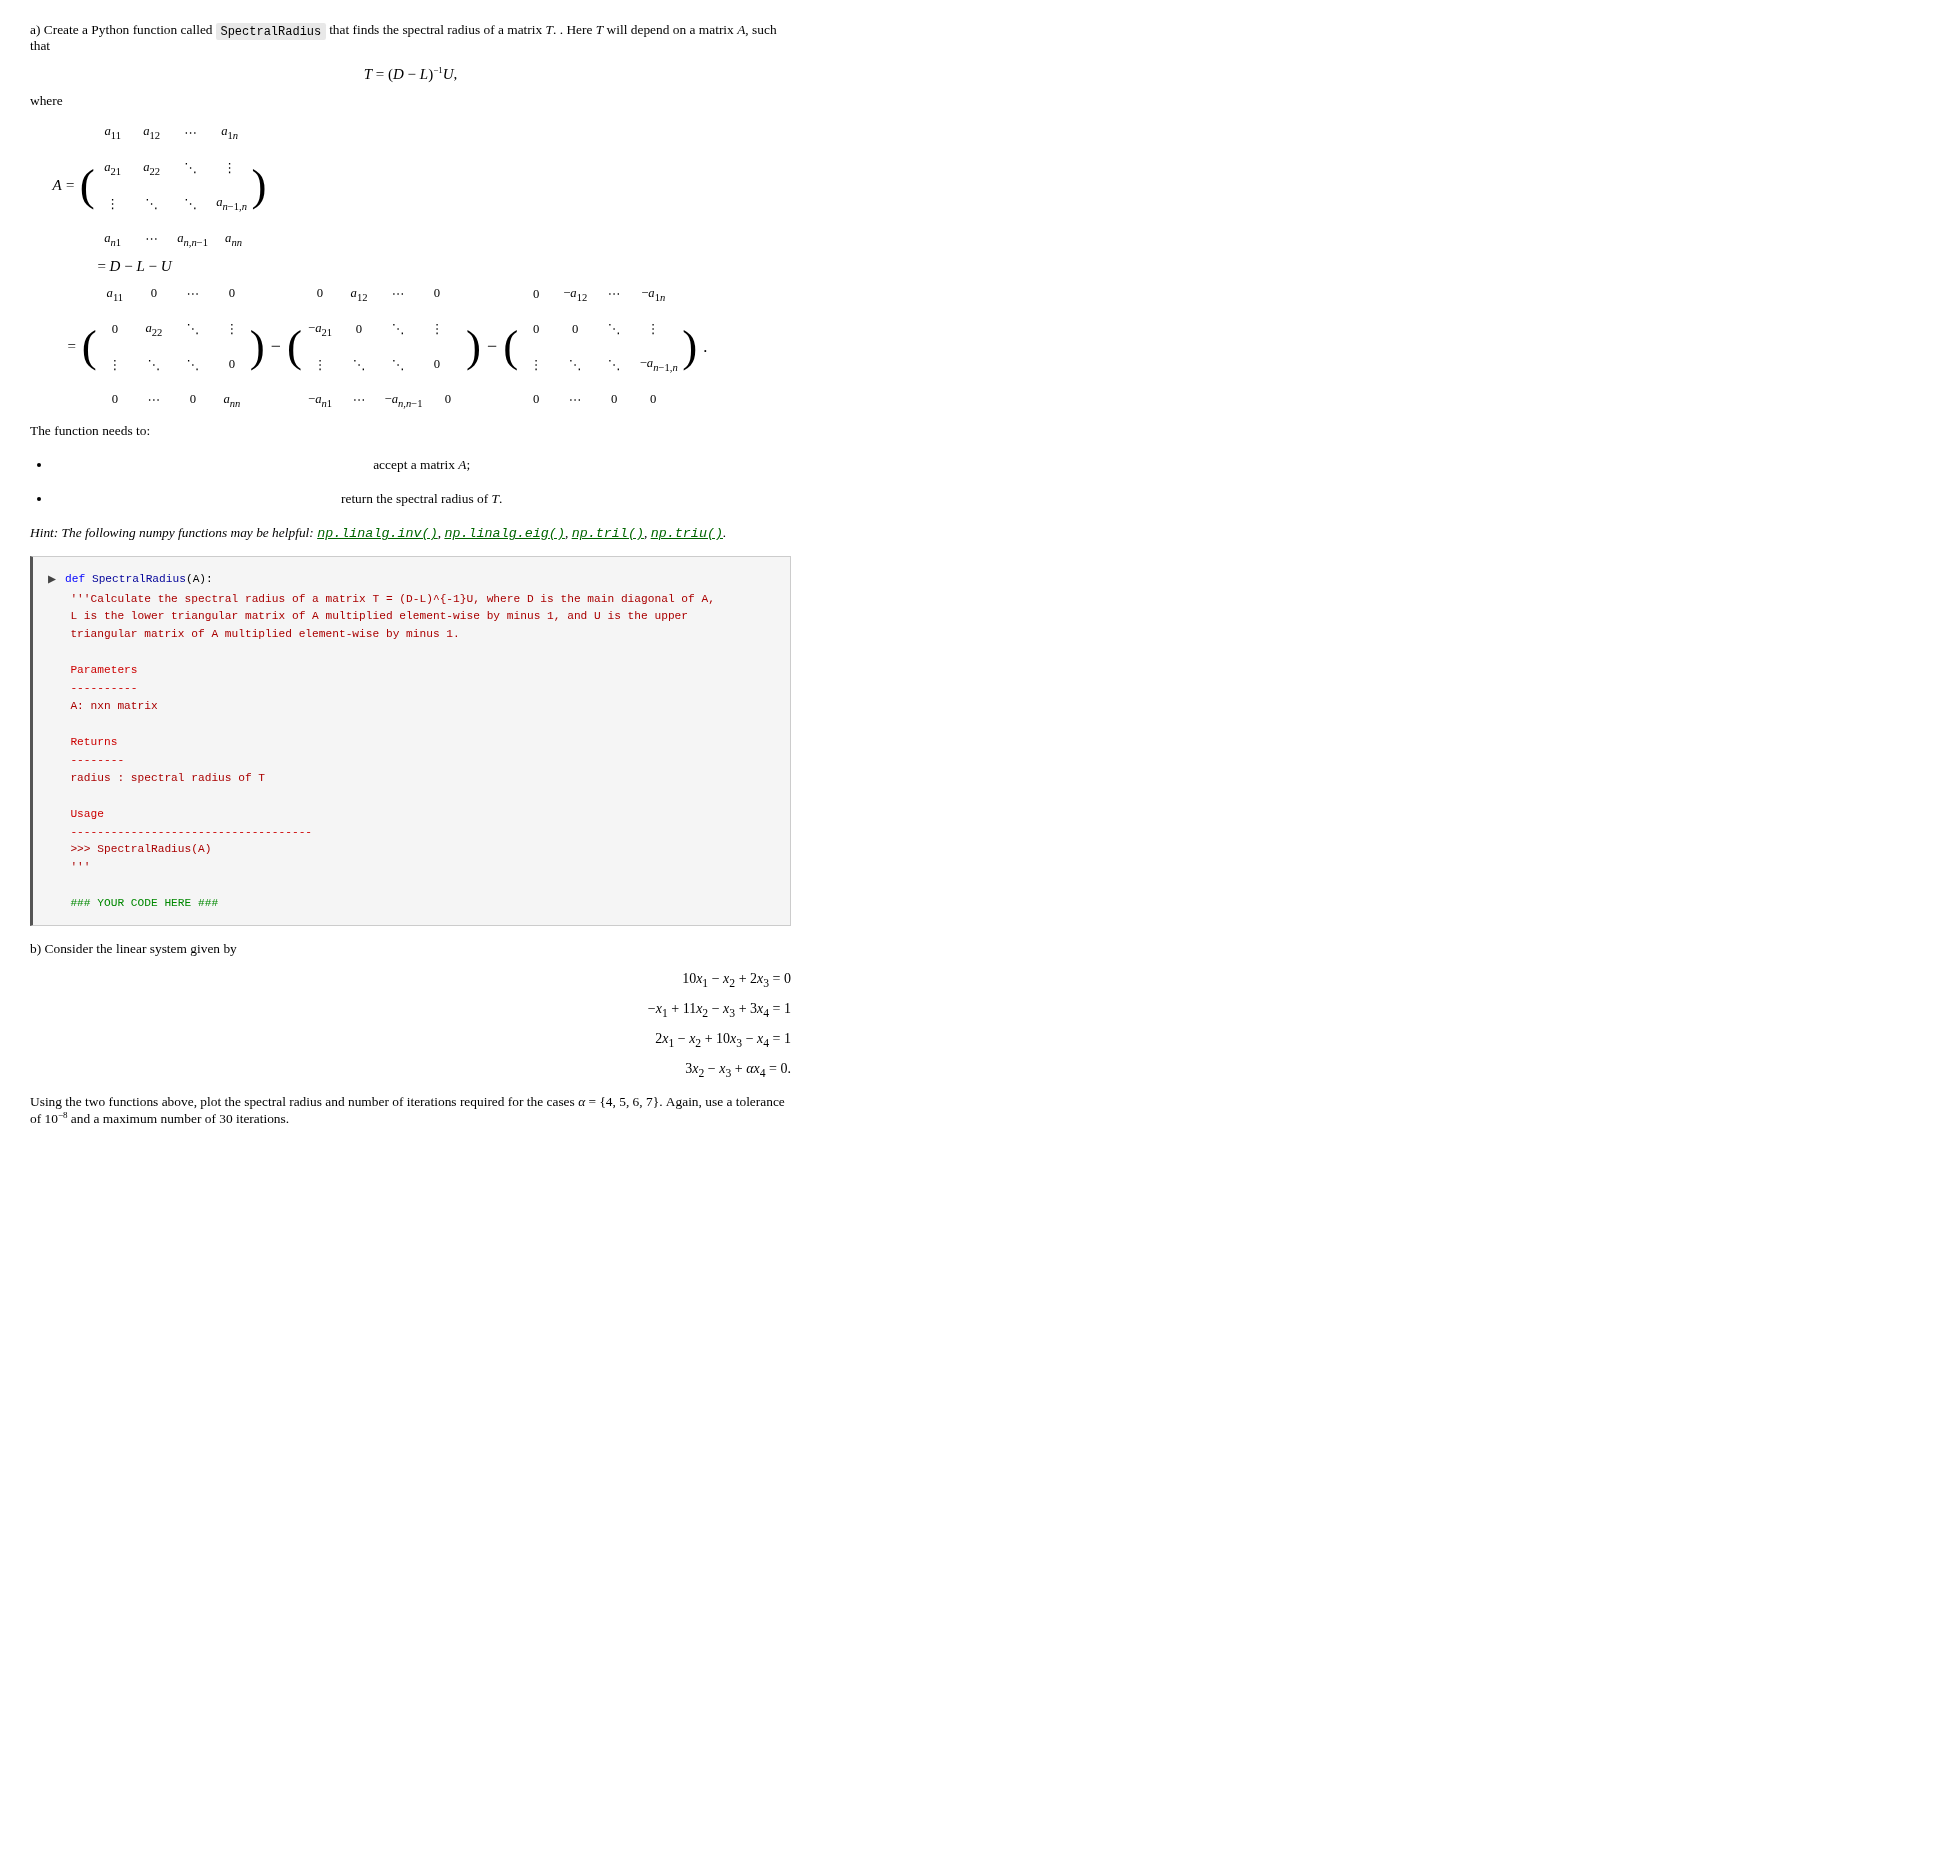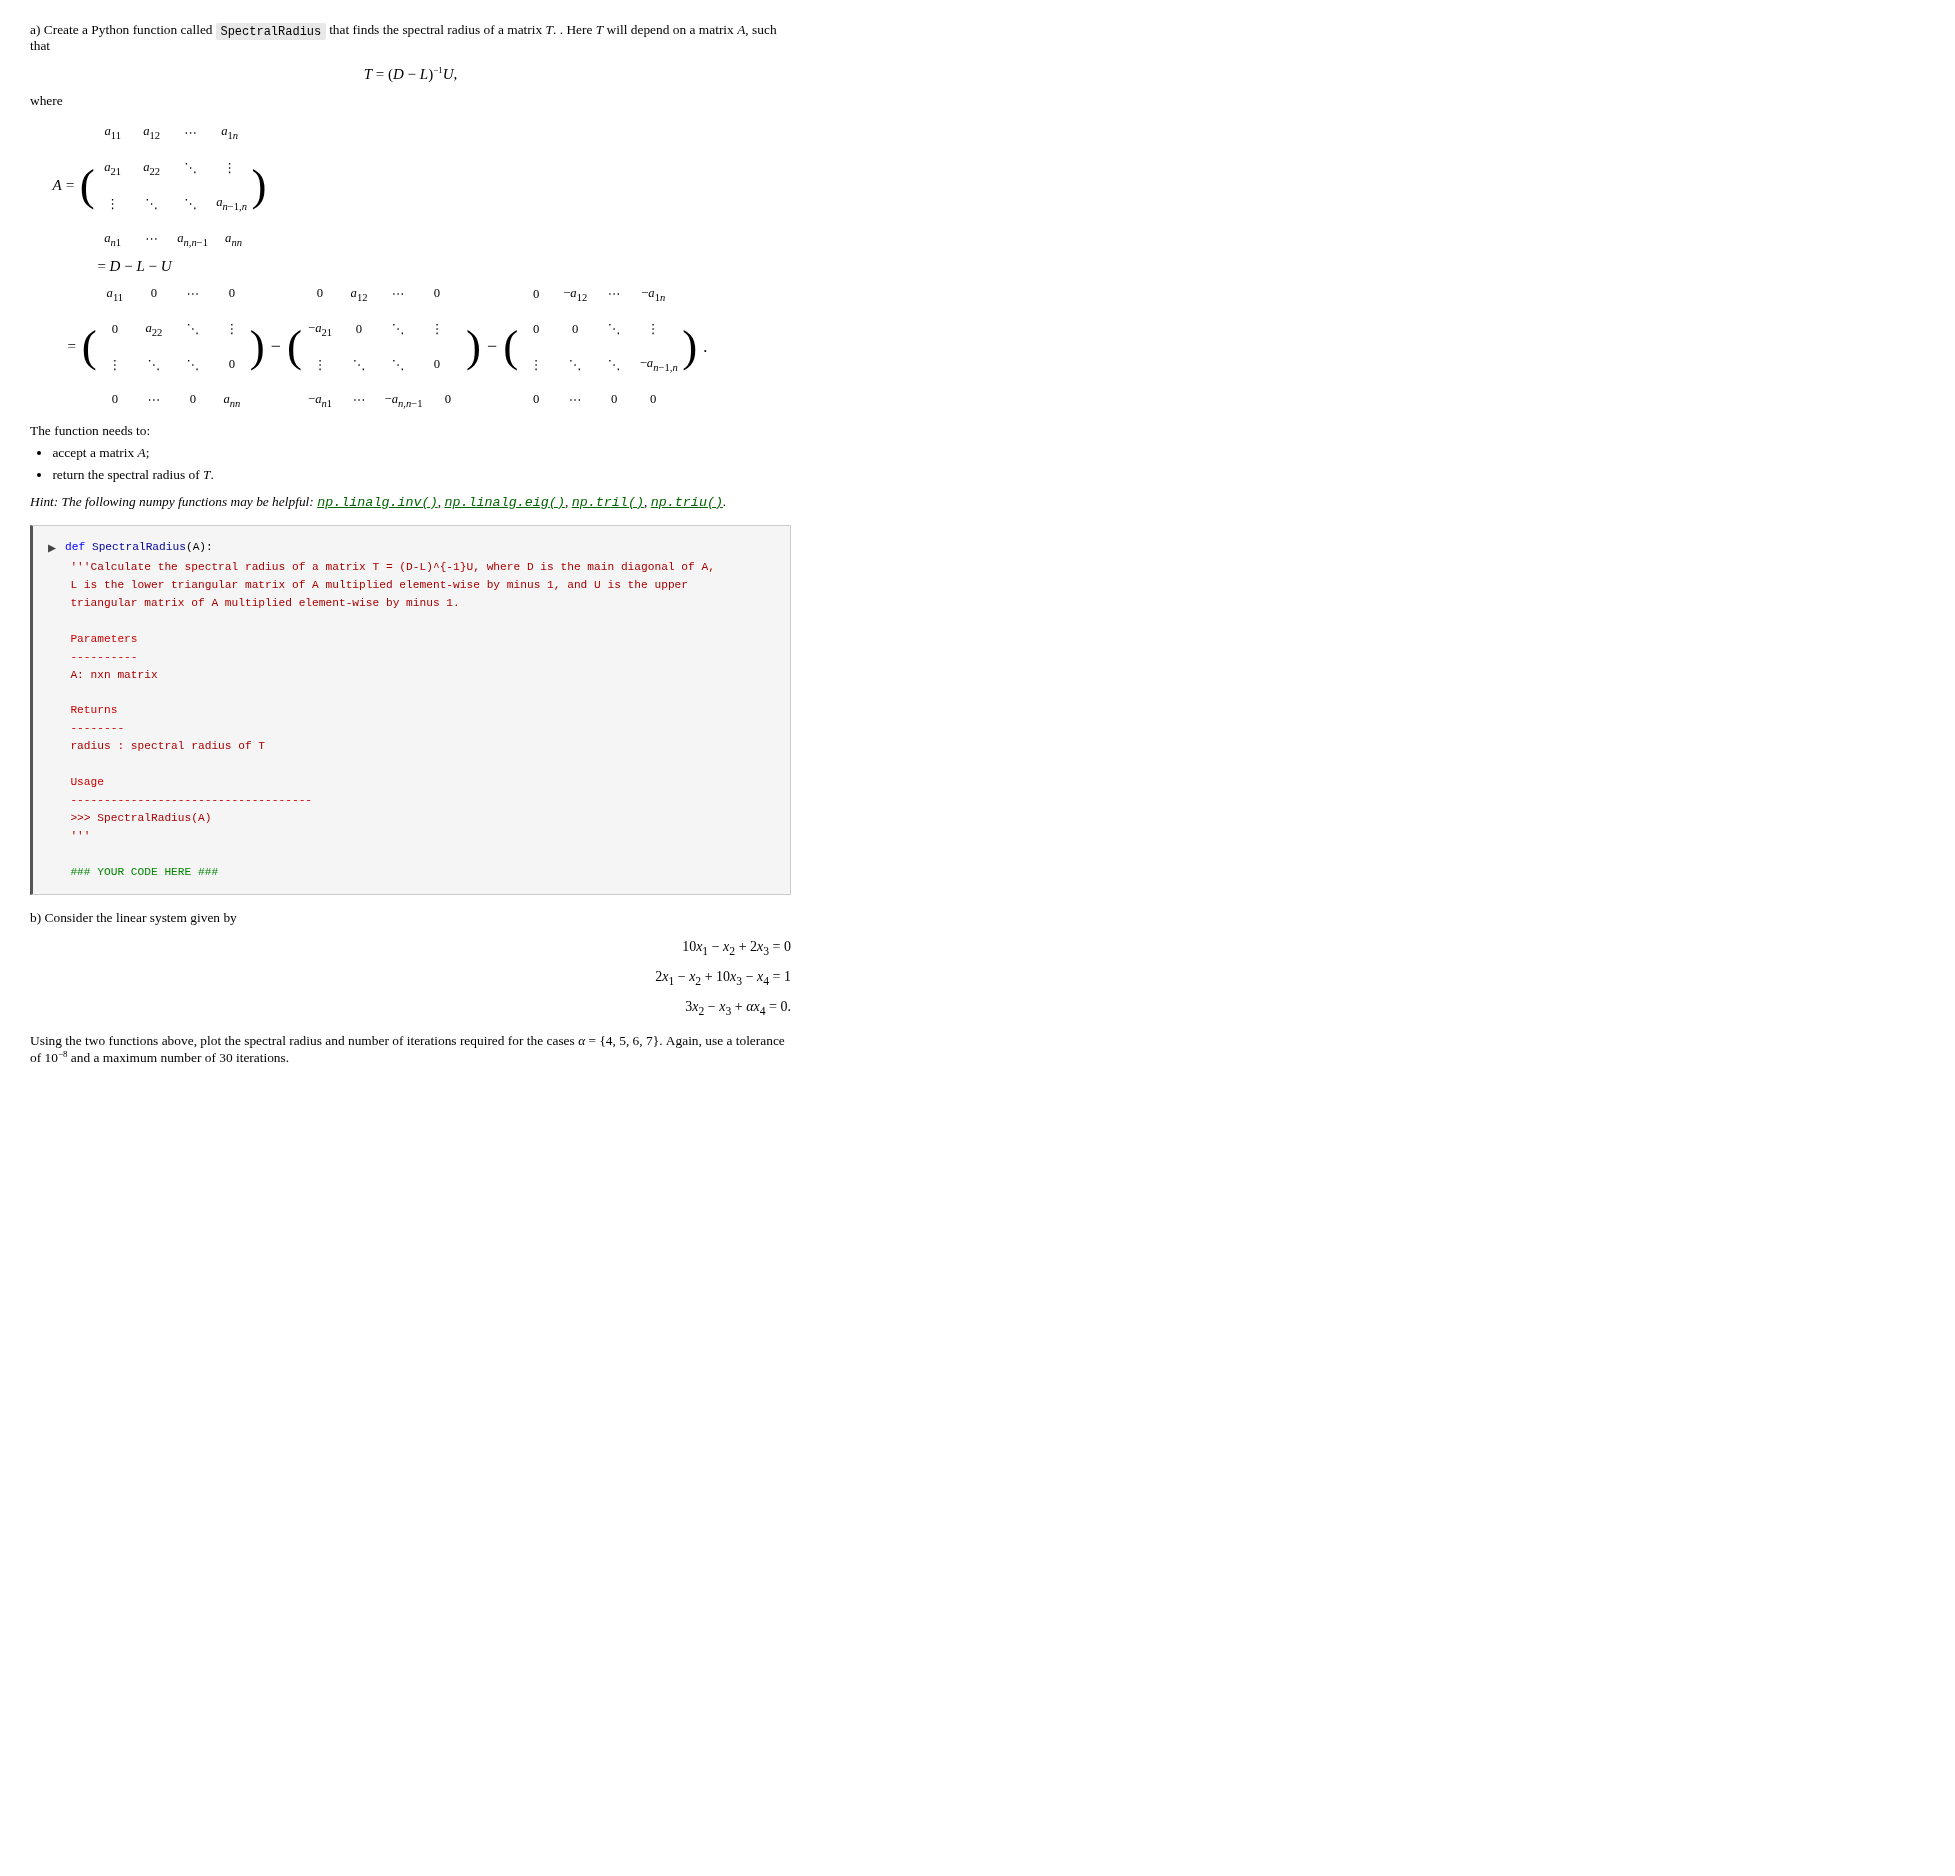--- a/index.html
+++ b/index.html
@@ -24,21 +24,21 @@
     }
     .code-keyword { color: #00f; font-weight: normal; }
     .code-fn { color: #009; }
     .code-string { color: #a00; }
     .code-comment { color: #080; }
     .code-param { color: #c00; }
     .hint { font-style: italic; margin: 9px 0; }
     .hint code, .hint-link { color: #060; text-decoration: underline; font-style: italic; font-family: "Courier New", Courier, monospace; }
     .math-center { text-align: center; margin: 10.5px 0; font-size: 15px; }
     .bullet-list { margin: 6px 0 6px 22.4px; }
-    .bullet-list li { margin: 6px 0; }
+    .bullet-list li { margin: 18px 0; text-align: center; }
     .matrix-section { margin: 12px 0 12px 22.4px; }
     .matrix-eq { display: flex; align-items: center; flex-wrap: wrap; gap: 4.5px; margin: 7.5px 0; }
     .matrix-wrap { display: inline-flex; align-items: stretch; }
     .matrix-paren-left, .matrix-paren-right {
       display: flex;
       align-items: center;
       font-size: 45px;
       line-height: 1;
       color: #000;
       font-weight: 300;
@@ -272,20 +272,21 @@
     <br>
     <div class="code-comment">### YOUR CODE HERE ###</div>
   </div>
 </div>
 
 <div class="section" style="margin-top: 15px;">
   <p>b) Consider the linear system given by</p>
 
   <div class="system-eq">
     <div>10<i>x</i><sub>1</sub> − <i>x</i><sub>2</sub> + 2<i>x</i><sub>3</sub> = 0</div>
+    <div>−<i>x</i><sub>1</sub> + 11<i>x</i><sub>2</sub> − <i>x</i><sub>3</sub> + 3<i>x</i><sub>4</sub> = 1</div>
     <div>2<i>x</i><sub>1</sub> − <i>x</i><sub>2</sub> + 10<i>x</i><sub>3</sub> − <i>x</i><sub>4</sub> = 1</div>
     <div>3<i>x</i><sub>2</sub> − <i>x</i><sub>3</sub> + <i>αx</i><sub>4</sub> = 0.</div>
   </div>
 
   <p style="margin-top: 9px;">
     Using the two functions above, plot the spectral radius and number of iterations required for the cases
     <i>α</i> = {4, 5, 6, 7}. Again, use a tolerance of 10<sup>−8</sup> and a maximum number of 30 iterations.
   </p>
 </div>
 

